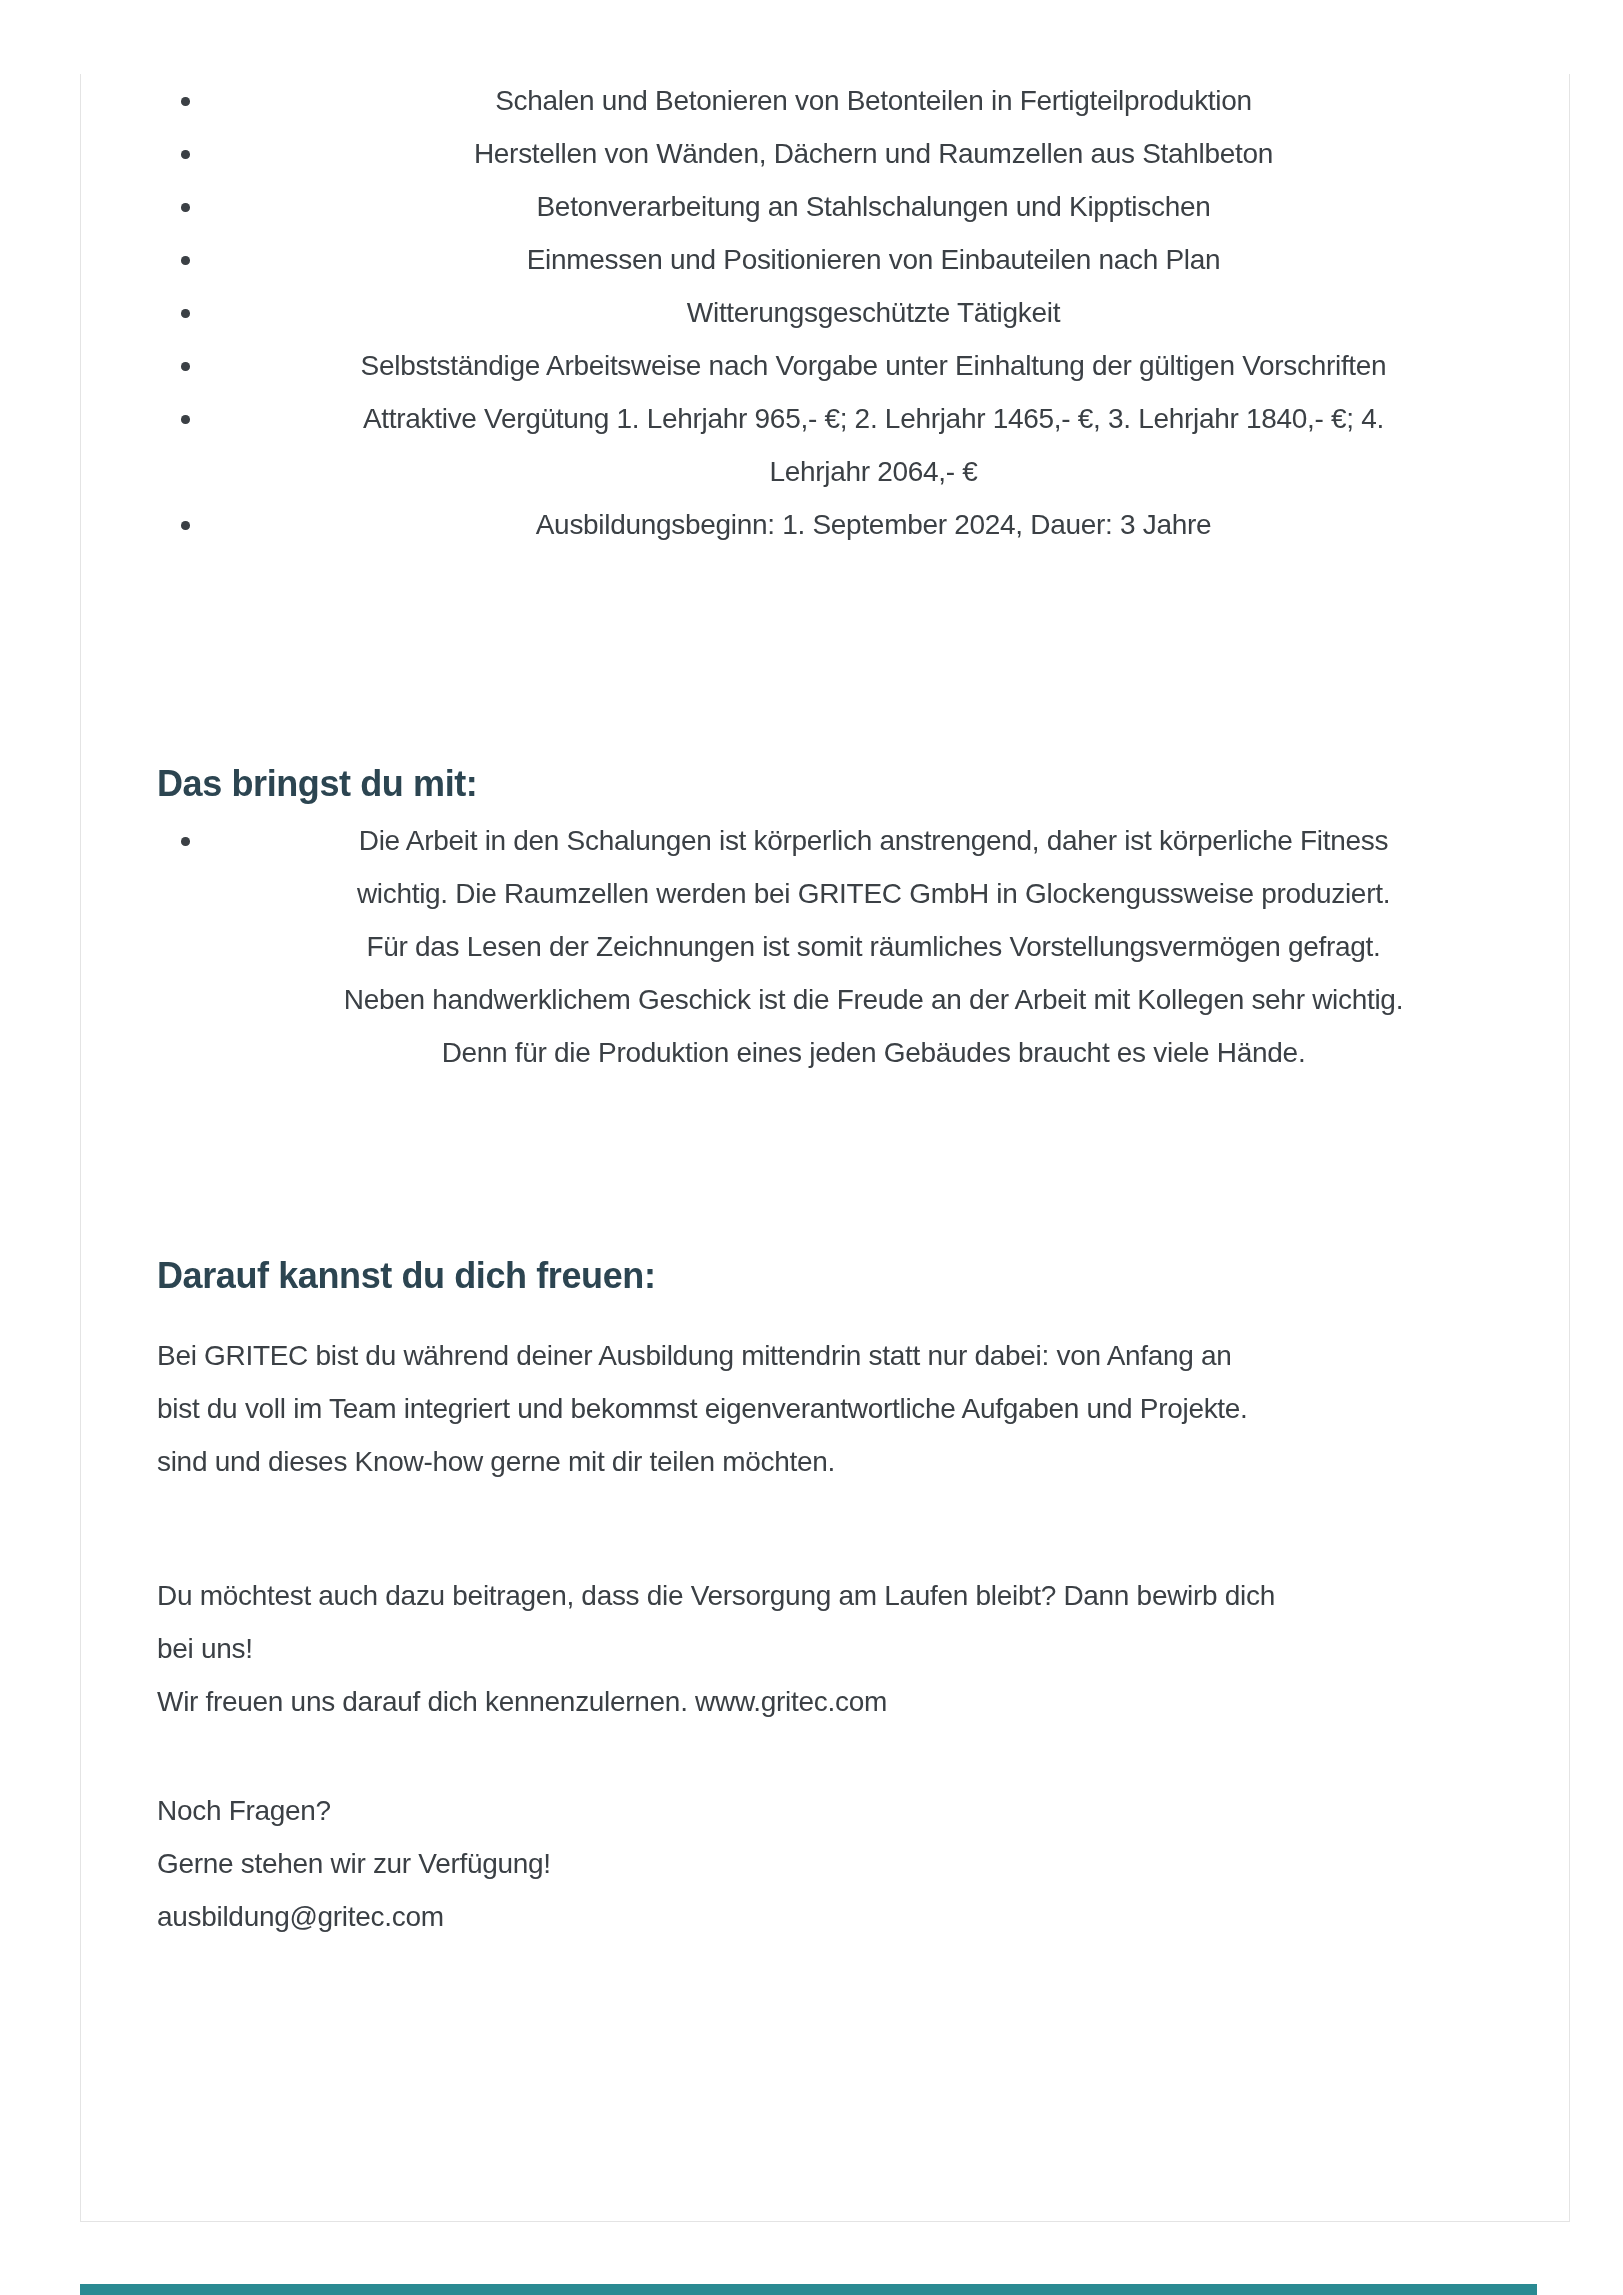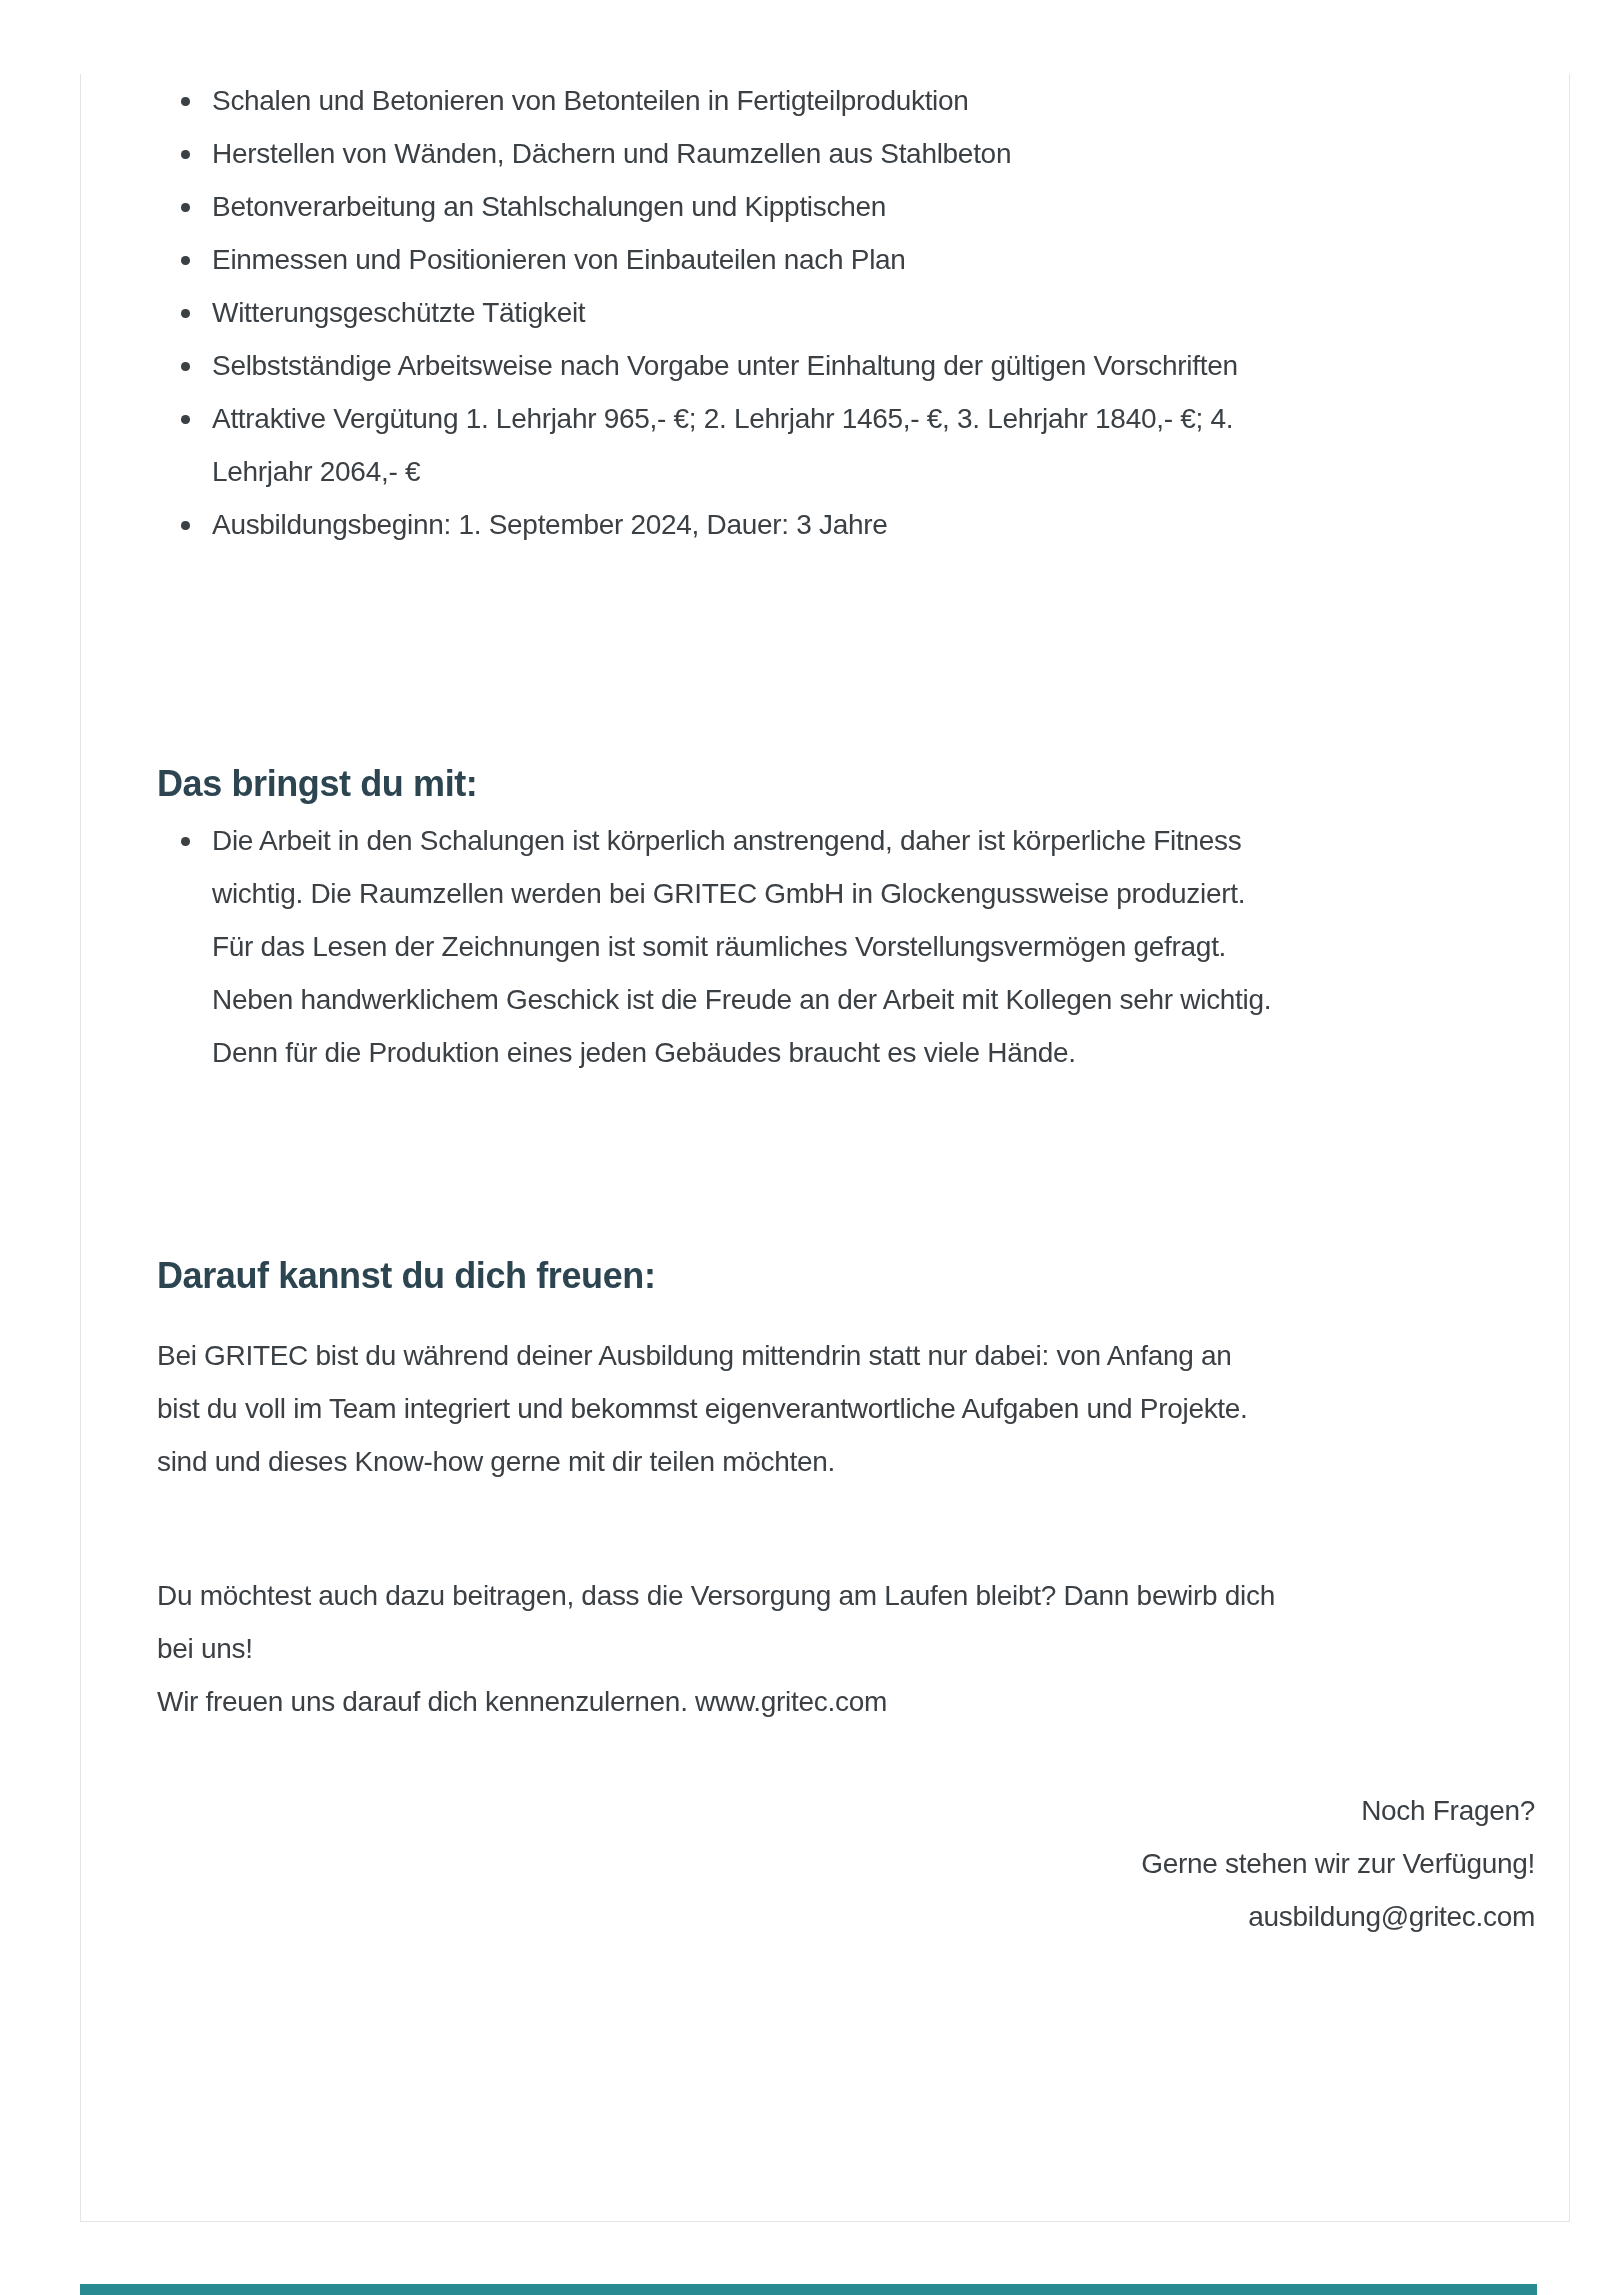--- a/index.html
+++ b/index.html
@@ -15,37 +15,37 @@
   .page{position:relative;width:1623px;height:2295px;background:var(--page-bg);}
   .card{
     position:absolute;left:80px;top:74px;width:1490px;height:2148px;
     background:#fff;
     border-left:0.8px solid var(--border);
     border-right:0.8px solid var(--border);
     border-bottom:0.8px solid var(--border);
   }
   .block{position:absolute;left:76px;right:34px;}
   .line{display:block;white-space:nowrap;font-size:28px;line-height:53px;letter-spacing:-0.3px;color:var(--body);}
-  ul{list-style:none;}
+  ul{list-style:none;text-align:center;}
   li{position:relative;padding-left:55px;}
   li::before{
     content:"";position:absolute;left:24px;top:23px;width:8.5px;height:8.5px;
     border-radius:50%;background:var(--body);
   }
   h2.section-heading{
     font-size:36px;line-height:44px;font-weight:bold;letter-spacing:-0.4px;
     color:var(--heading);white-space:nowrap;margin-top:39px;
   }
   .tasks-list{top:0;}
   .heading-bring{top:649px;}
   .bring-list{top:740px;}
   .heading-freuen{top:1141px;}
   .para-intro{top:1255px;}
   .para-cta{top:1495px;}
-  .para-contact{top:1710px;text-align:right;}
+  .para-contact{top:1710px;}
   .footer-bar{position:absolute;left:80px;top:2284px;width:1457px;height:12px;background:var(--bar);}
   .inline-link{white-space:nowrap;}
 </style>
 </head>
 <body>
 
 <div class="page">
   <div class="card">
 
     <ul class="block tasks-list">

